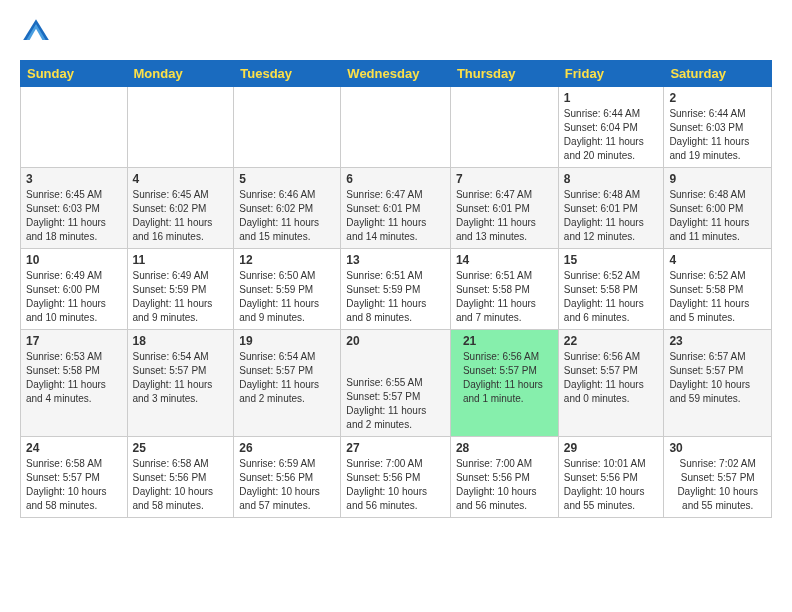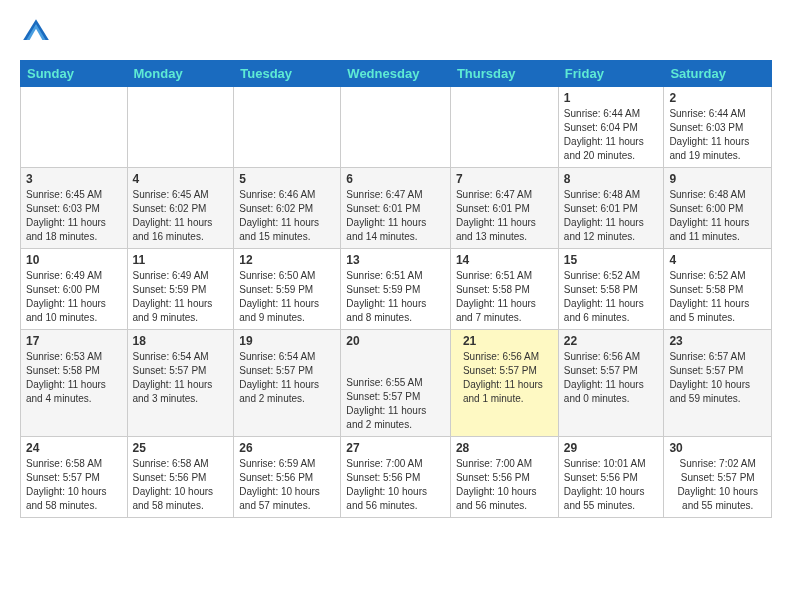--- a/index.html
+++ b/index.html
@@ -58,21 +58,21 @@
       font-size: 16px;
       color: #555;
     }
     .calendar {
       width: 100%;
       border-collapse: collapse;
       border: 1px solid #ccc;
     }
     .calendar th {
       background: #1a6bbf;
-      color: #5eead4;
+      color: #fde047;
       font-size: 13px;
       font-weight: bold;
       padding: 5px 6px;
       text-align: left;
       border: 1px solid #1a6bbf;
       margin-left: 27px;
     }
     .calendar td {
       vertical-align: top;
       border: 1px solid #ccc;
@@ -281,21 +281,21 @@
 Daylight: 11 hours
 and 2 minutes.</div>
           </td>
           <td style="background: rgb(245, 245, 245);">
             <span class="day-num">20</span>
             <div class="day-info" style="white-space: pre-line; margin-top: 28px;">Sunrise: 6:55 AM
 Sunset: 5:57 PM
 Daylight: 11 hours
 and 2 minutes.</div>
           </td>
-          <td style="background: #fef9c3; padding-left: 12px;">
+          <td style="background: #86efac; padding-left: 12px;">
             <span class="day-num">21</span>
             <div class="day-info" style="white-space: pre-line;">Sunrise: 6:56 AM
 Sunset: 5:57 PM
 Daylight: 11 hours
 and 1 minute.</div>
           </td>
           <td style="background: rgb(245, 245, 245);">
             <span class="day-num">22</span>
             <div class="day-info" style="white-space: pre-line;">Sunrise: 6:56 AM
 Sunset: 5:57 PM

